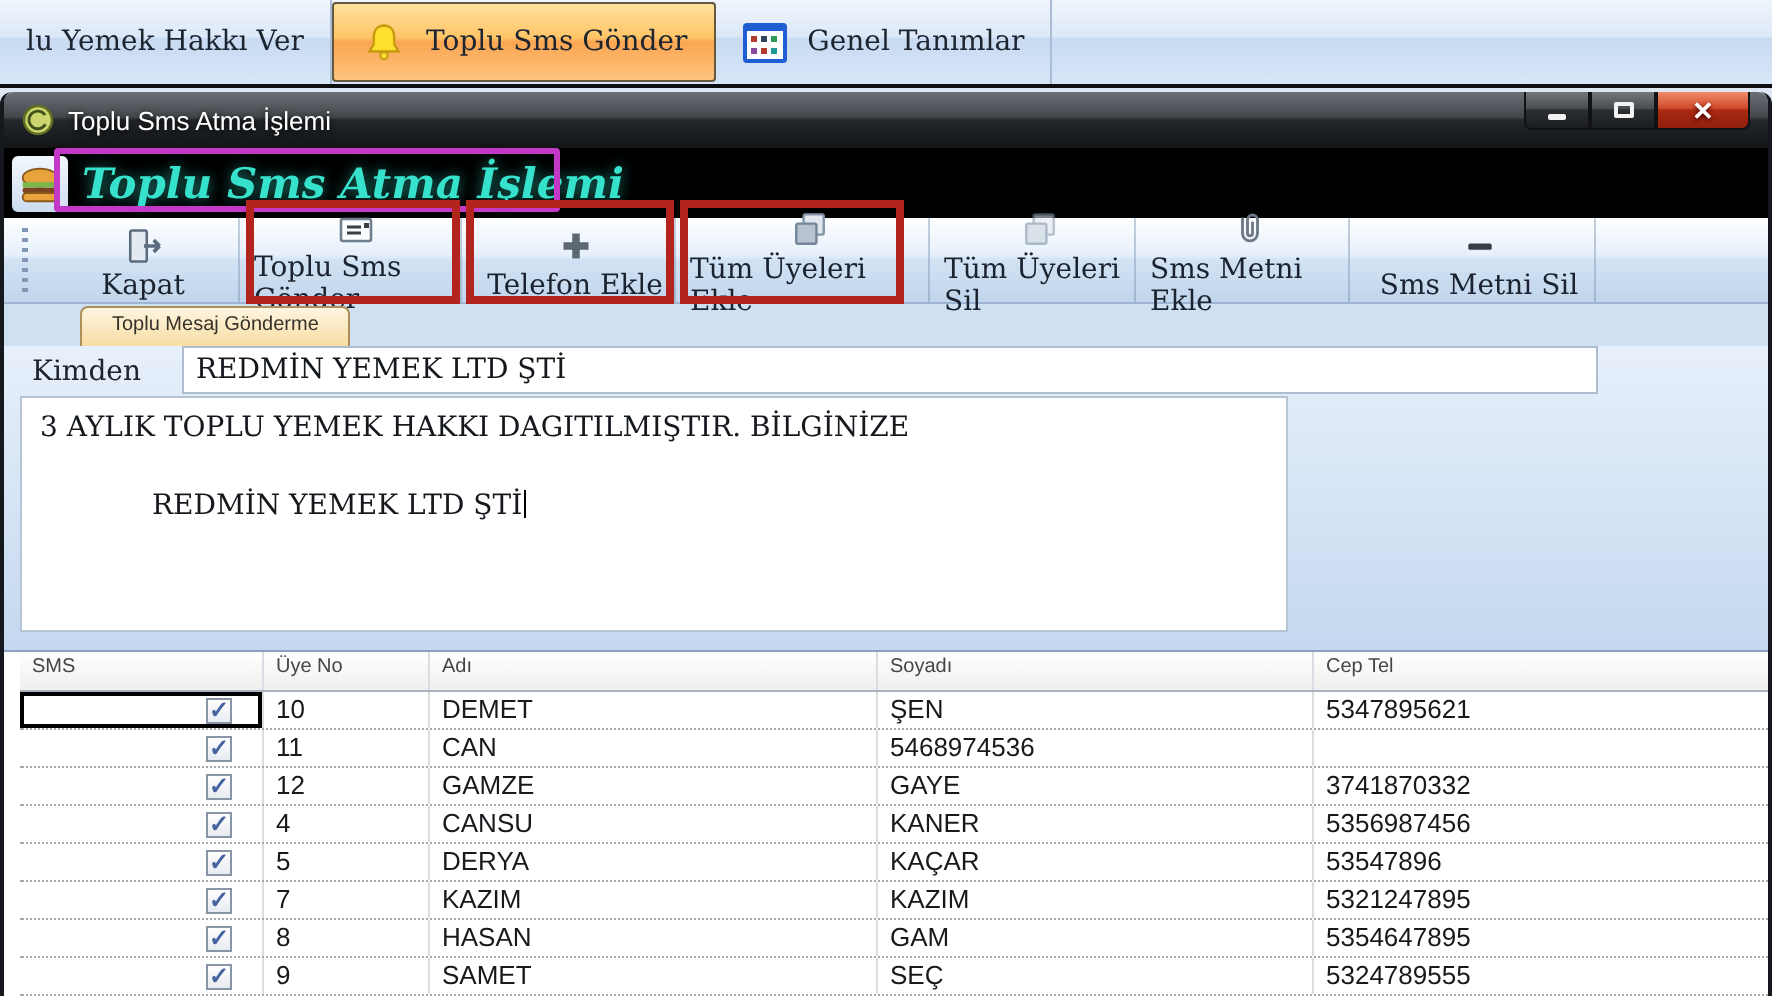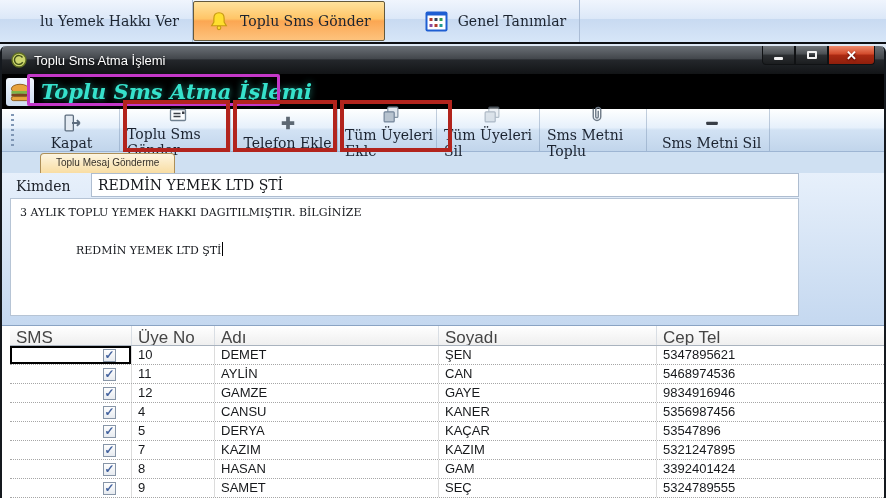--- a/index.html
+++ b/index.html
@@ -6,21 +6,21 @@
   html,body { width:886px; height:498px; }
   body { position:relative; overflow:hidden; background:#dde7f3;
          font-family:"Liberation Sans", sans-serif; }
 
   
   .ribbon { position:absolute; left:0; top:0; width:886px; height:44px;
     background:linear-gradient(#f0f5fd,#dce8f8 44%,#c8daf1 46%,#d7e6f8);
     border-bottom:2px solid #0d0f13; display:flex; align-items:stretch; overflow:hidden; }
   .ribbon-item { display:flex; align-items:center; gap:9px; padding:0 13px;
     border-right:1px solid #abbdd6; font-family:"DejaVu Serif",serif;
-    font-size:14px; color:#1c2430; white-space:nowrap; cursor:default;margin-left:27px; }
+    font-size:14px; color:#1c2430; white-space:nowrap; cursor:default; }
   .ribbon-item.highlighted { background:linear-gradient(#ffe29d,#ffc567 44%,#fba652 50%,#fdc37d);
     border:1px solid #64593c; border-radius:2px; margin:1px 0; }
   .ribbon-item .icon { width:24px; height:24px; display:flex; align-items:center; justify-content:center; flex:0 0 auto; }
 
   
   .window { position:absolute; left:0; top:46px; width:886px; height:452px;
     border-left:2px solid #15191e; border-right:2px solid #15191e;
     border-radius:6px 6px 0 0; background:#cfe0f2; }
 
   .titlebar { position:absolute; left:0; top:0; right:0; height:28px;
@@ -49,47 +49,47 @@
   .toolbar { position:absolute; left:0; top:63px; right:0; height:43px;
     background:linear-gradient(#feffff,#e6f0fb 44%,#d2e2f4 50%,#c1d5eb);
     border-bottom:1px solid #9db5d3; display:flex; align-items:stretch; padding-left:22px; gap:7px; }
   .toolbar .grip { position:absolute; left:9px; top:5px; bottom:5px; width:3px;
     background:repeating-linear-gradient(180deg,#8097b5 0 2px, transparent 2px 5px); }
   .tb-btn { display:flex; flex-direction:column; align-items:center; justify-content:center; gap:1px;
     font-family:"DejaVu Serif",serif; font-size:14px; color:#1b2330;
     border-right:1px solid rgba(125,148,180,.45); cursor:pointer; padding-top:2px; }
   .tb-btn .icon { width:22px; height:22px; display:flex; align-items:center; justify-content:center; }
   .tb-btn:nth-child(2){width:96px}.tb-btn:nth-child(3){width:104px}.tb-btn:nth-child(4){width:100px}
-  .tb-btn:nth-child(5){width:92px}.tb-btn:nth-child(6){width:96px}.tb-btn:nth-child(7){width:100px}
+  .tb-btn:nth-child(5){width:120px}.tb-btn:nth-child(6){width:96px}.tb-btn:nth-child(7){width:100px}
   .tb-btn:nth-child(8){width:116px}
 
   .tabstrip { position:absolute; left:0; top:106px; right:0; height:21px; }
   .tab { display:inline-block; margin-left:38px; height:21px; padding:3px 15px 0;
     background:linear-gradient(#fdf5e0,#f8dca0); border:1px solid #ad8f58; border-bottom:none;
     border-radius:4px 4px 0 0; font-size:10px; color:#37322a; cursor:pointer; }
 
   .content { position:absolute; left:0; top:127px; right:0; bottom:0;
     background:linear-gradient(180deg,#e7f0fb,#c6d9f0 45%,#9bbce4); }
   .kimden-label { position:absolute; left:14px; top:5px; font-family:"DejaVu Serif",serif;
     font-size:14px; color:#20242c; }
   .kimden-input { position:absolute; left:89px; top:0; width:708px; height:24px;
     background:#fff; border:1px solid #aebdd0; font-family:"DejaVu Serif",serif;
     font-size:14px; color:#14171c; padding:3px 6px 0; white-space:nowrap; overflow:hidden; }
-  .message-box { position:absolute; left:8px; top:25px; width:789px; height:118px;
+  .message-box { position:absolute; left:8px; top:25px; width:634px; height:118px;
     background:#fff; border:1px solid #b6c4d5; padding:7px 9px;
-    font-family:"DejaVu Serif",serif; font-size:11px; color:#15181d; cursor:text; }
+    font-family:"DejaVu Serif",serif; font-size:14px; color:#15181d; cursor:text; }
   .msg-line2 { margin-top:23px; padding-left:56px; }
   .text-cursor { display:inline-block; width:1px; height:14px; background:#000;
     vertical-align:-2px; margin-left:1px; }
 
   
   .grid { position:absolute; left:0; top:152px; right:0; bottom:0; background:#fff;
     border-top:1px solid #8aa3c3; padding-left:8px; }
   .thead { display:flex; height:20px; background:linear-gradient(#ffffff,#efefef);
-    border-bottom:1px solid #a9b3bf; font-size:17px; color:#454545; }
+    border-bottom:1px solid #a9b3bf; font-size:10px; color:#454545; }
   .thead > div { padding:2px 0 0 6px; border-right:1px solid #d9dee4; overflow:hidden; white-space:nowrap; }
   .trow { display:flex; height:19px; border-bottom:1px dotted #a6a6a6; font-size:13px; color:#17191c;
     background:#fff; cursor:default; }
   .trow > div { padding:1px 0 0 6px; border-right:1px solid #dcdcdc; overflow:hidden; white-space:nowrap; }
   .thead > div:nth-child(1), .trow > div:nth-child(1) { width:122px; }
   .thead > div:nth-child(2), .trow > div:nth-child(2) { width:83px; }
   .thead > div:nth-child(3), .trow > div:nth-child(3) { width:224px; }
   .thead > div:nth-child(4), .trow > div:nth-child(4) { width:218px; }
   .thead > div:nth-child(5), .trow > div:nth-child(5) { flex:1; border-right:none; }
   .cell-sms { display:flex; align-items:center; padding-top:0 !important; }
@@ -237,21 +237,21 @@
         </span>
         <span>Tüm Üyeleri Sil</span>
       </div>
 
       <div class="tb-btn">
         <span class="icon">
           <svg width="20" height="22" viewBox="0 0 24 24">
             <path d="M7.5 4.5v9.5a4.5 4.5 0 0 0 9 0V6a3 3 0 0 0-6 0v8a1.5 1.5 0 0 0 3 0V7" fill="none" stroke="#6e7a87" stroke-width="1.7"></path>
           </svg>
         </span>
-        <span>Sms Metni Toplu</span>
+        <span>Sms Metni Ekle</span>
       </div>
 
       <div class="tb-btn">
         <span class="icon">
           <svg width="20" height="20" viewBox="0 0 24 24">
             <rect x="5" y="10.5" width="14" height="3.8" rx="1" fill="#383e46"></rect>
           </svg>
         </span>
         <span>Sms Metni Sil</span>
       </div>
@@ -292,33 +292,32 @@
           <div>DEMET</div>
           <div>ŞEN</div>
           <div>5347895621</div>
         </div>
 
         <div class="trow">
           <div class="cell-sms">
             <div class="checkbox"><span>✓</span></div>
           </div>
           <div>11</div>
-          <div>AYLİN</div>
           <div>CAN</div>
           <div>5468974536</div>
         </div>
 
         <div class="trow">
           <div class="cell-sms">
             <div class="checkbox"><span>✓</span></div>
           </div>
           <div>12</div>
           <div>GAMZE</div>
           <div>GAYE</div>
-          <div>9834916946</div>
+          <div>3741870332</div>
         </div>
 
         <div class="trow">
           <div class="cell-sms">
             <div class="checkbox"><span>✓</span></div>
           </div>
           <div>4</div>
           <div>CANSU</div>
           <div>KANER</div>
           <div>5356987456</div>
@@ -344,21 +343,21 @@
           <div>5321247895</div>
         </div>
 
         <div class="trow">
           <div class="cell-sms">
             <div class="checkbox"><span>✓</span></div>
           </div>
           <div>8</div>
           <div>HASAN</div>
           <div>GAM</div>
-          <div>3392401424</div>
+          <div>5354647895</div>
         </div>
 
         <div class="trow">
           <div class="cell-sms">
             <div class="checkbox"><span>✓</span></div>
           </div>
           <div>9</div>
           <div>SAMET</div>
           <div>SEÇ</div>
           <div>5324789555</div>

